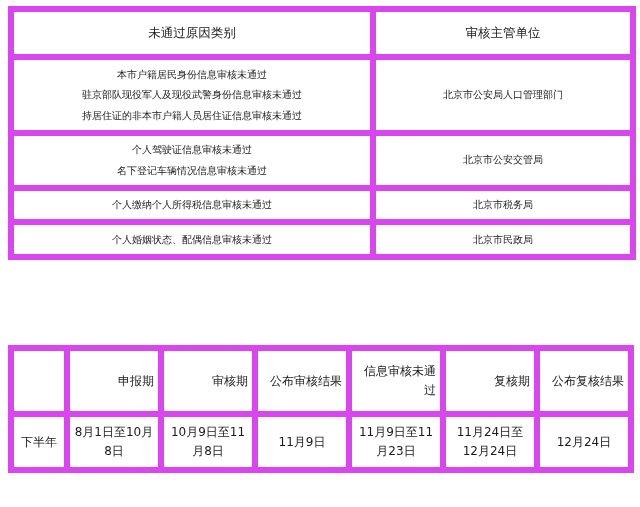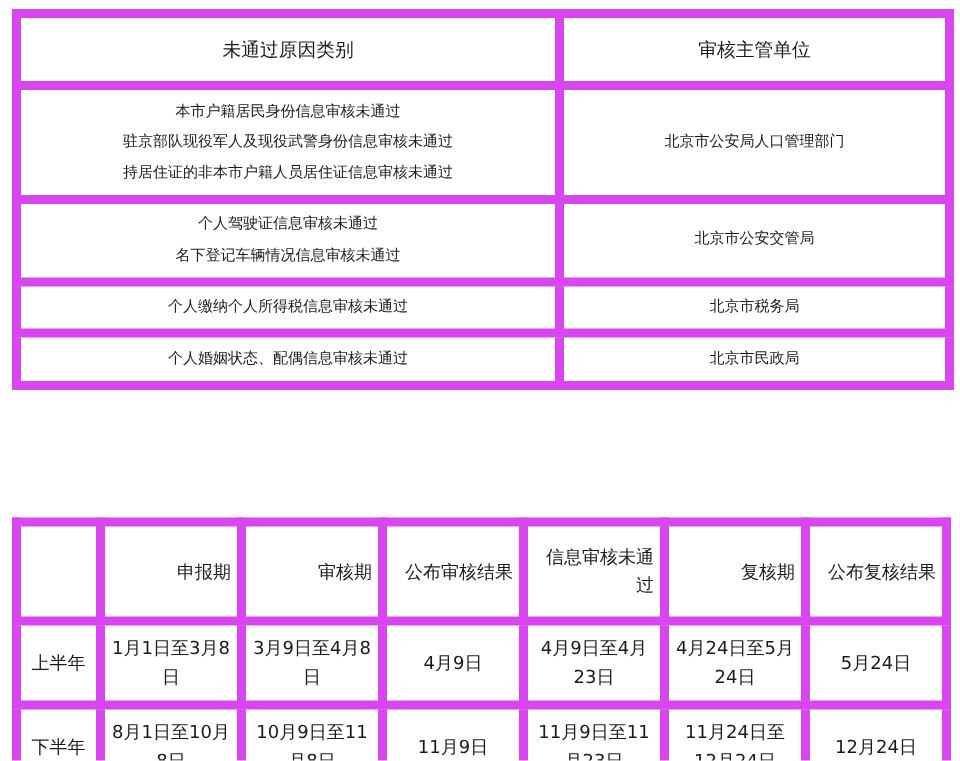--- a/index.html
+++ b/index.html
@@ -144,29 +144,20 @@
       <tr class="hdr">
         <td></td>
         <td>申报期</td>
         <td>审核期</td>
         <td>公布审核结果</td>
         <td>信息审核未通过</td>
         <td>复核期</td>
         <td>公布复核结果</td>
       </tr>
 
-      <tr class="body-row">
-        <td>上半年</td>
-        <td>1月1日至3月8日</td>
-        <td>3月9日至4月8日</td>
-        <td>4月9日</td>
-        <td>4月9日至4月23日</td>
-        <td>4月24日至5月24日</td>
-        <td>5月24日</td>
-      </tr>
 
       <tr class="body-row">
         <td>下半年</td>
         <td>8月1日至10月8日</td>
         <td>10月9日至11月8日</td>
         <td>11月9日</td>
         <td>11月9日至11月23日</td>
         <td>11月24日至12月24日</td>
         <td>12月24日</td>
       </tr>

